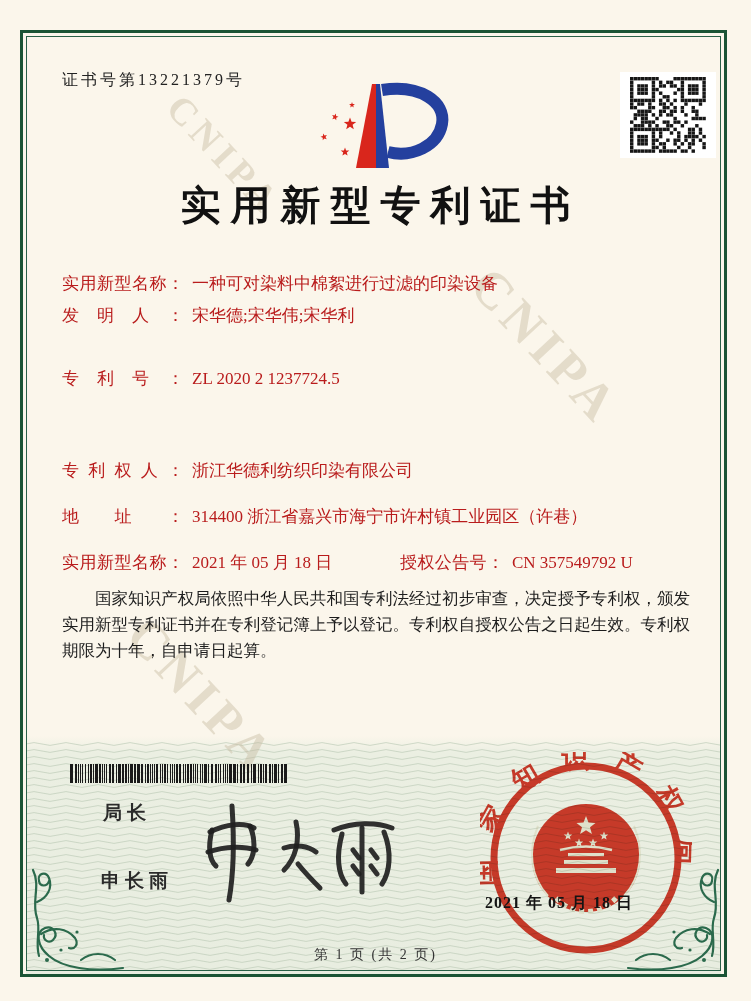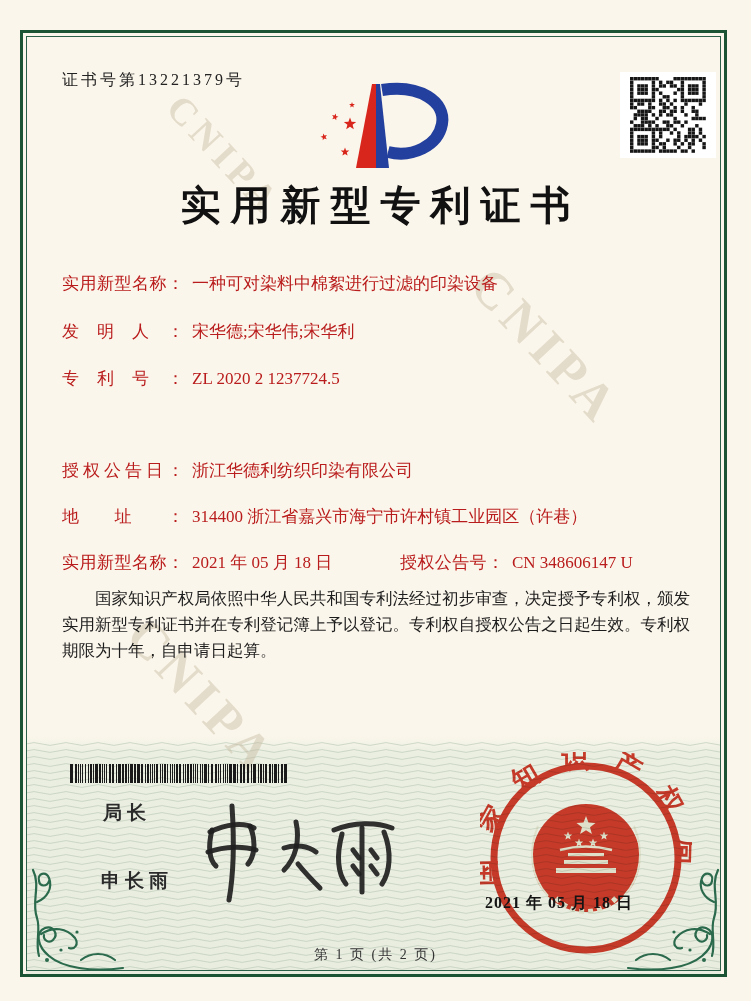--- a/index.html
+++ b/index.html
@@ -362,36 +362,36 @@
         <rect x="54.29" y="72.38" width="3.42" height="3.42"></rect>
         <rect x="61.52" y="72.38" width="3.42" height="3.42"></rect>
       </svg>
   </div>
 
   <div class="doc-title">实用新型专利证书</div>
 
   <div class="row" style="top:272px">
     <span class="flabel">实用新型名称：</span><span class="fvalue">一种可对染料中棉絮进行过滤的印染设备</span>
   </div>
-  <div class="row" style="top:320px">
+  <div class="row" style="top:304px">
     <span class="flabel">发明人：</span><span class="fvalue">宋华德;宋华伟;宋华利</span>
   </div>
   <div class="row" style="top:367px">
     <span class="flabel">专利号：</span><span class="fvalue">ZL 2020 2 1237724.5</span>
   </div>
   <div class="row" style="top:459px">
-    <span class="flabel">授权公告日：</span><span class="fvalue">浙江华德利纺织印染有限公司</span>
+    <span class="flabel">专利权人：</span><span class="fvalue">浙江华德利纺织印染有限公司</span>
   </div>
   <div class="row" style="top:505px">
     <span class="flabel">地址：</span><span class="fvalue">314400 浙江省嘉兴市海宁市许村镇工业园区（许巷）</span>
   </div>
   <div class="row" style="top:551px">
     <span class="flabel">实用新型名称：</span><span class="fvalue">2021 年 05 月 18 日</span>
     <span class="grant-right">
-      <span class="flabel">授权公告号：</span><span class="fvalue">CN 348606147 U</span>
+      <span class="flabel">授权公告号：</span><span class="fvalue">CN 357549792 U</span>
     </span>
   </div>
 
   <div class="body-text">
     <p>国家知识产权局依照中华人民共和国专利法经过初步审查，决定授予专利权，颁发实用新型专利证书并在专利登记簿上予以登记。专利权自授权公告之日起生效。专利权期限为十年，自申请日起算。</p>
   </div>
 
   <div class="barcode">
       <div style="left:0px;width:3px"></div>
       <div style="left:5px;width:2px"></div>

